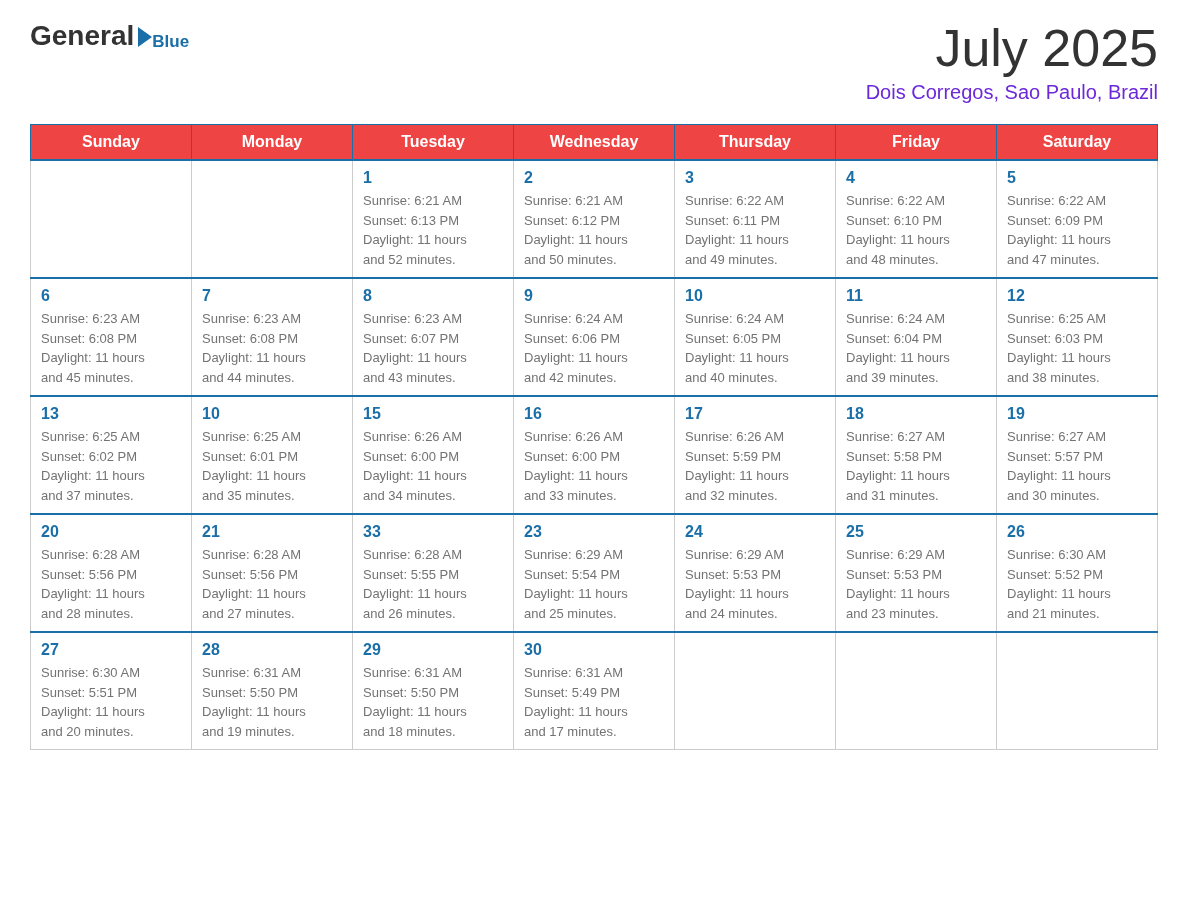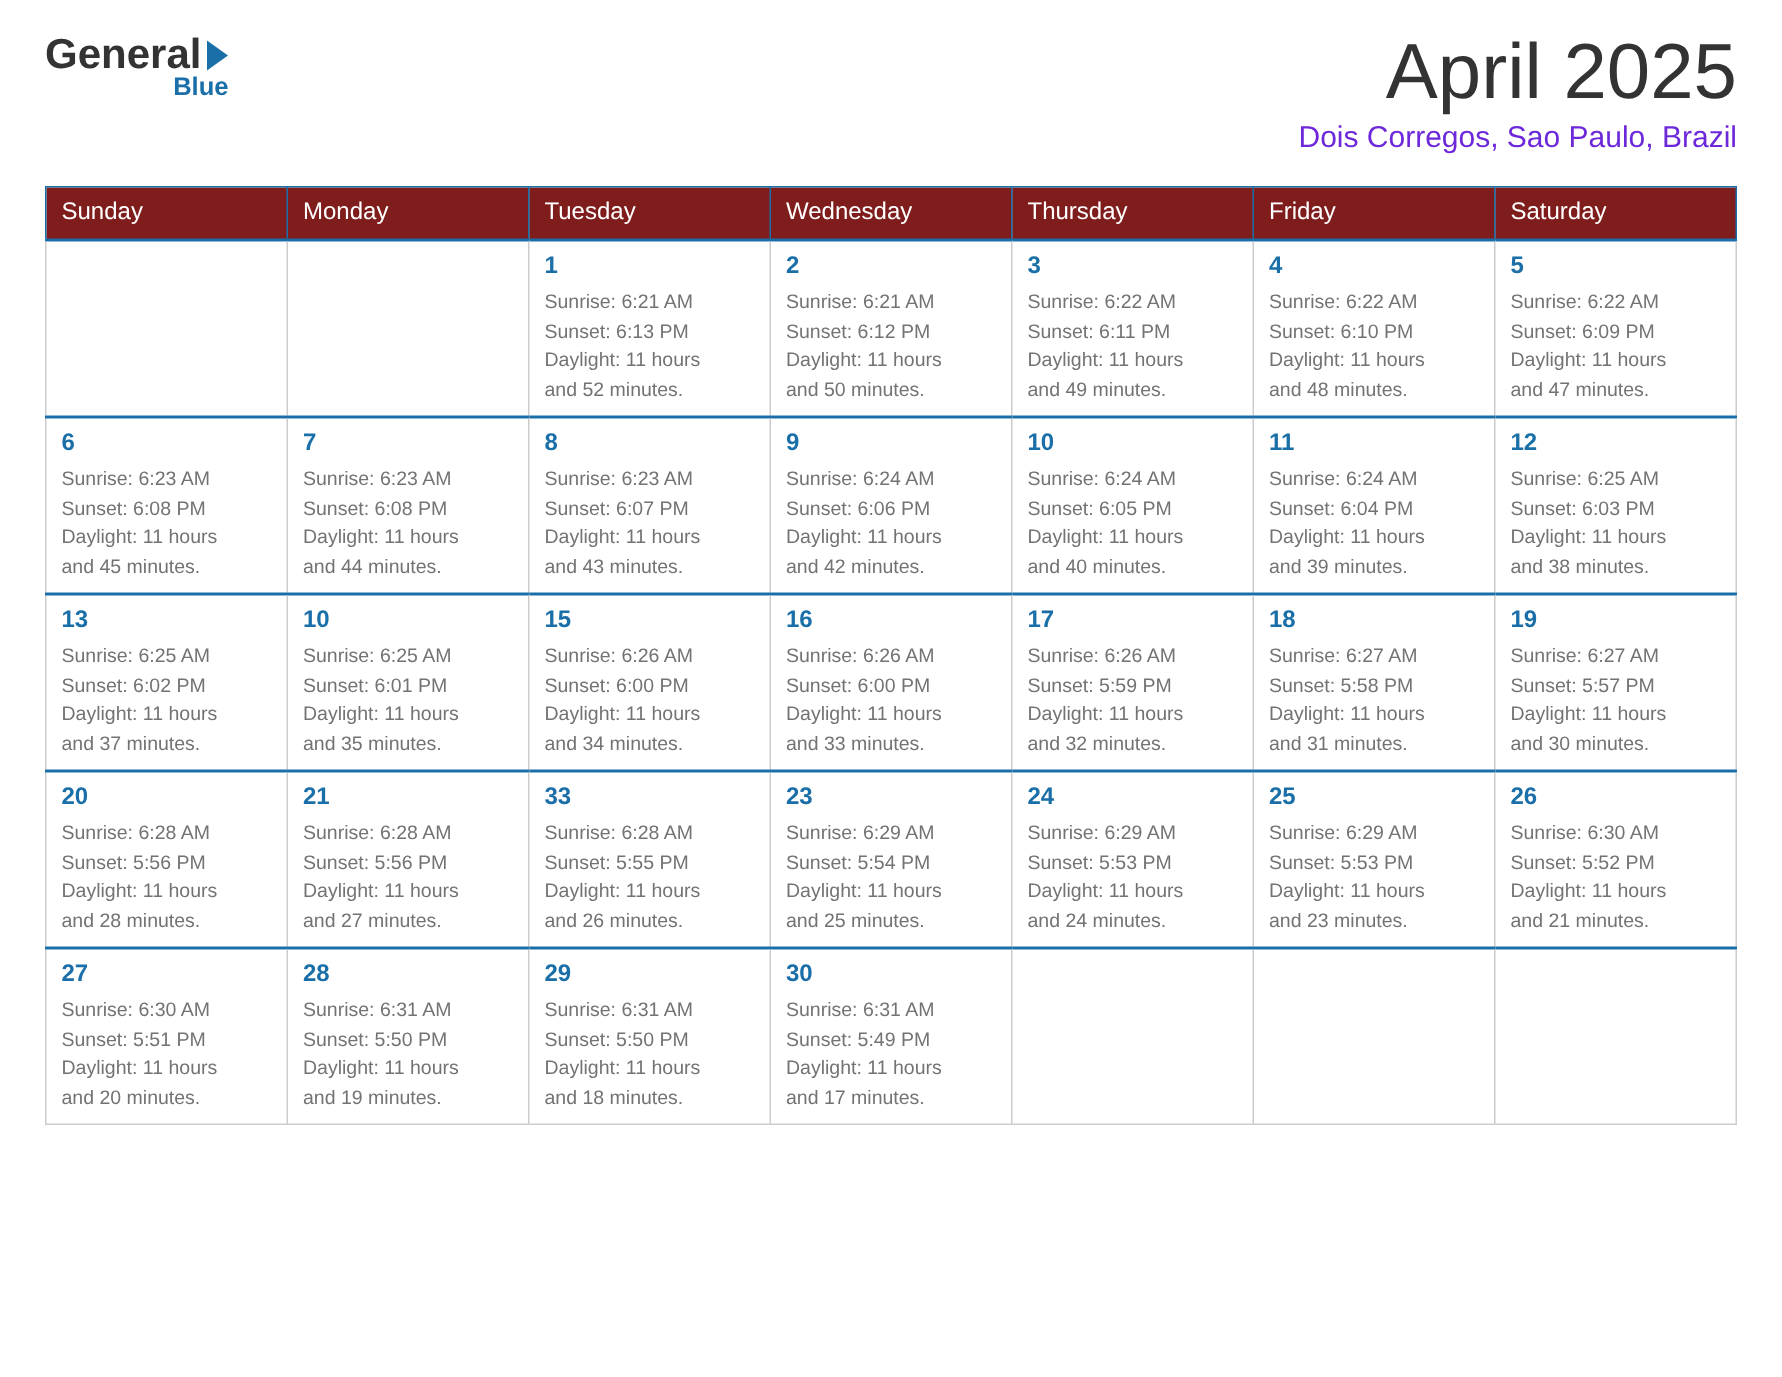--- a/index.html
+++ b/index.html
@@ -11,21 +11,20 @@
       padding: 20px 30px;
     }
     .header {
       display: flex;
       justify-content: space-between;
       align-items: flex-start;
       margin-bottom: 20px;
     }
     .logo {
       display: flex;
-      flex-direction: column;
       align-items: flex-start;
     }
     .logo-top {
       display: flex;
       align-items: center;
     }
     .logo-general {
       font-size: 28px;
       font-weight: bold;
       color: #333;
@@ -59,26 +58,26 @@
       font-size: 20px;
       color: #6d28d9;
       margin-top: 4px;
     }
     .calendar {
       width: 100%;
       border-collapse: collapse;
       border: 1px solid #ccc;
     }
     .calendar th {
-      background-color: #7f1d1d;
+      background-color: #ef4444;
       color: #fff;
       padding: 8px 10px;
       font-size: 16px;
-      font-weight: normal;
-      text-align: left;
+      font-weight: bold;
+      text-align: center;
       border: 1px solid #1a6fa8;
     }
     .calendar td {
       vertical-align: top;
       padding: 8px 10px;
       border: 1px solid #ccc;
       width: 14.28%;
       min-height: 100px;
       font-size: 13px;
       color: #333;
@@ -107,21 +106,21 @@
 
 <div class="header">
   <div class="logo">
     <div class="logo-top">
       <span class="logo-general">General</span>
       <div class="logo-arrow"></div>
     </div>
     <span class="logo-subtitle">Blue</span>
   </div>
   <div class="title-section">
-    <div class="month-title">April 2025</div>
+    <div class="month-title">July 2025</div>
     <div class="location-title">Dois Corregos, Sao Paulo, Brazil</div>
   </div>
 </div>
 
 <table class="calendar">
   <thead>
     <tr>
       <th>Sunday</th>
       <th>Monday</th>
       <th>Tuesday</th>

